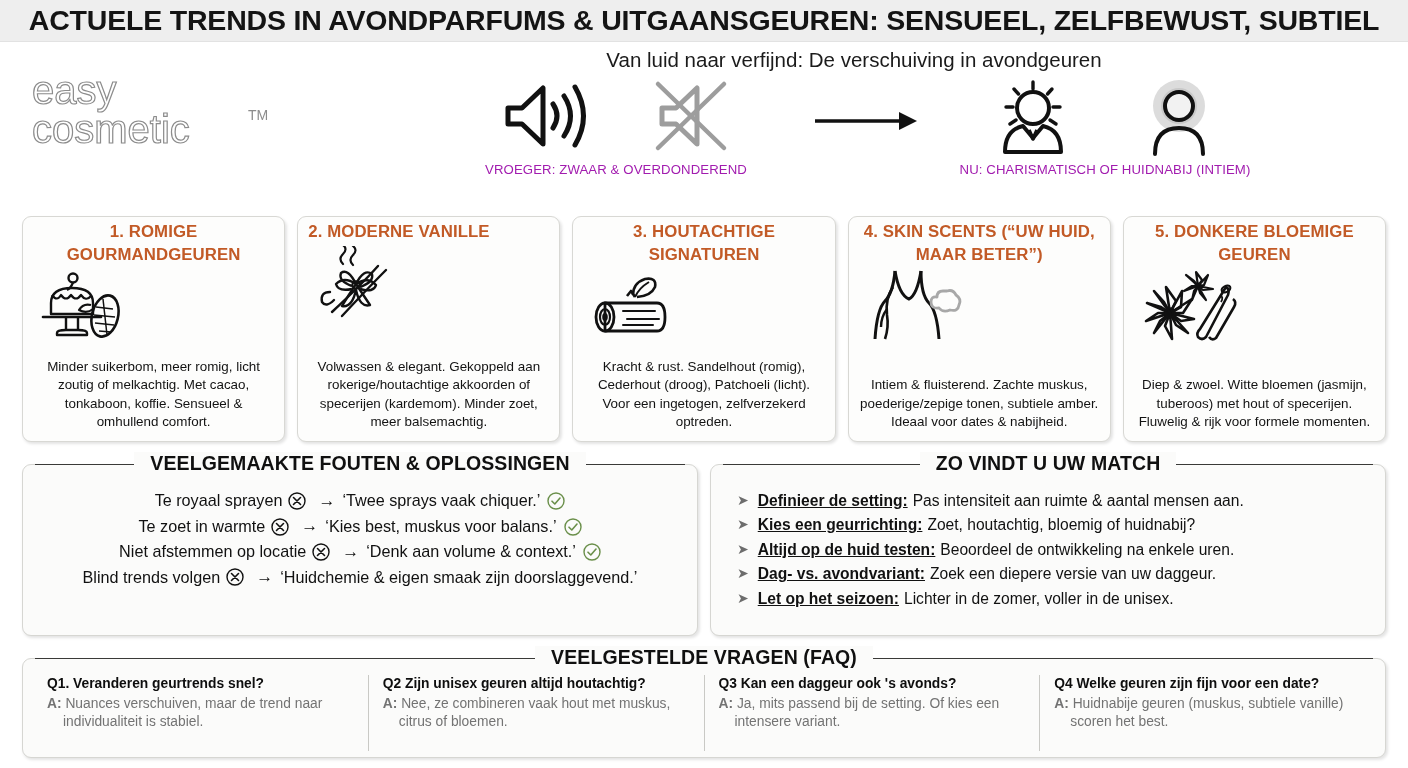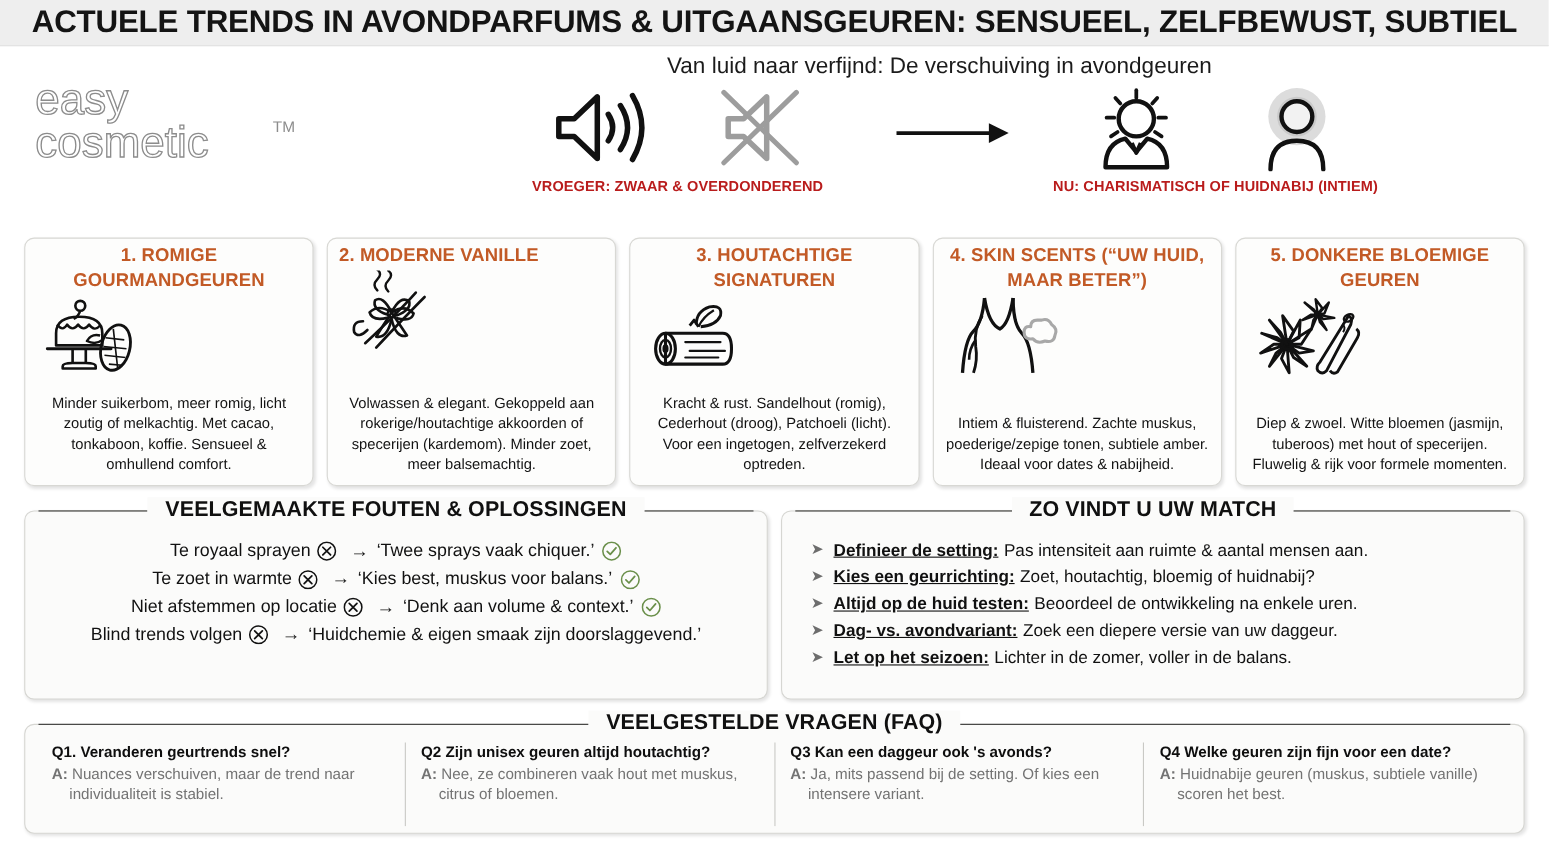--- a/index.html
+++ b/index.html
@@ -31,21 +31,21 @@
     text-align: center; font-size: 20.5px; color: #1b1b1b; font-weight: 400;
   }
   .flow {
     position: absolute; left: 300px; right: 0; top: 34px; height: 112px;
     display: flex; align-items: flex-start; justify-content: center; gap: 0px;
   }
   .flow-item { display: flex; flex-direction: column; align-items: center; }
   .flow-icons { display: flex; align-items: center; }
   .icon-box { display: flex; align-items: center; justify-content: center; }
   .flow-cap {
-    font-size: 13.2px; font-weight: 700; color: #b91c1c; letter-spacing: 0.1px;
+    font-size: 13.2px; font-weight: 400; color: #a21caf; letter-spacing: 0.1px;
     margin-top: 6px; white-space: nowrap;
   }
   .arrow-wrap { display:flex; align-items:center; justify-content:center; padding: 0 8px; height: 90px;}
 
   
   .cards {
     position: absolute; left: 22px; top: 216px;
     width: 1364px; height: 226px;
     display: flex; gap: 12px;
   }
@@ -438,21 +438,21 @@
         <span>Beoordeel de ontwikkeling na enkele uren.</span>
       </div>
       <div class="match-row">
         <span class="match-bullet">➤</span>
         <span class="match-strong">Dag- vs. avondvariant:</span>
         <span>Zoek een diepere versie van uw daggeur.</span>
       </div>
       <div class="match-row">
         <span class="match-bullet">➤</span>
         <span class="match-strong">Let op het seizoen:</span>
-        <span>Lichter in de zomer, voller in de balans.</span>
+        <span>Lichter in de zomer, voller in de unisex.</span>
       </div>
 
     </div>
   </div>
 
   <div class="panel" id="faq">
     <div class="panel-legend">
       <div class="legend-rule left"></div>
       <div class="legend-text">VEELGESTELDE VRAGEN (FAQ)</div>
       <div class="legend-rule right"></div>

